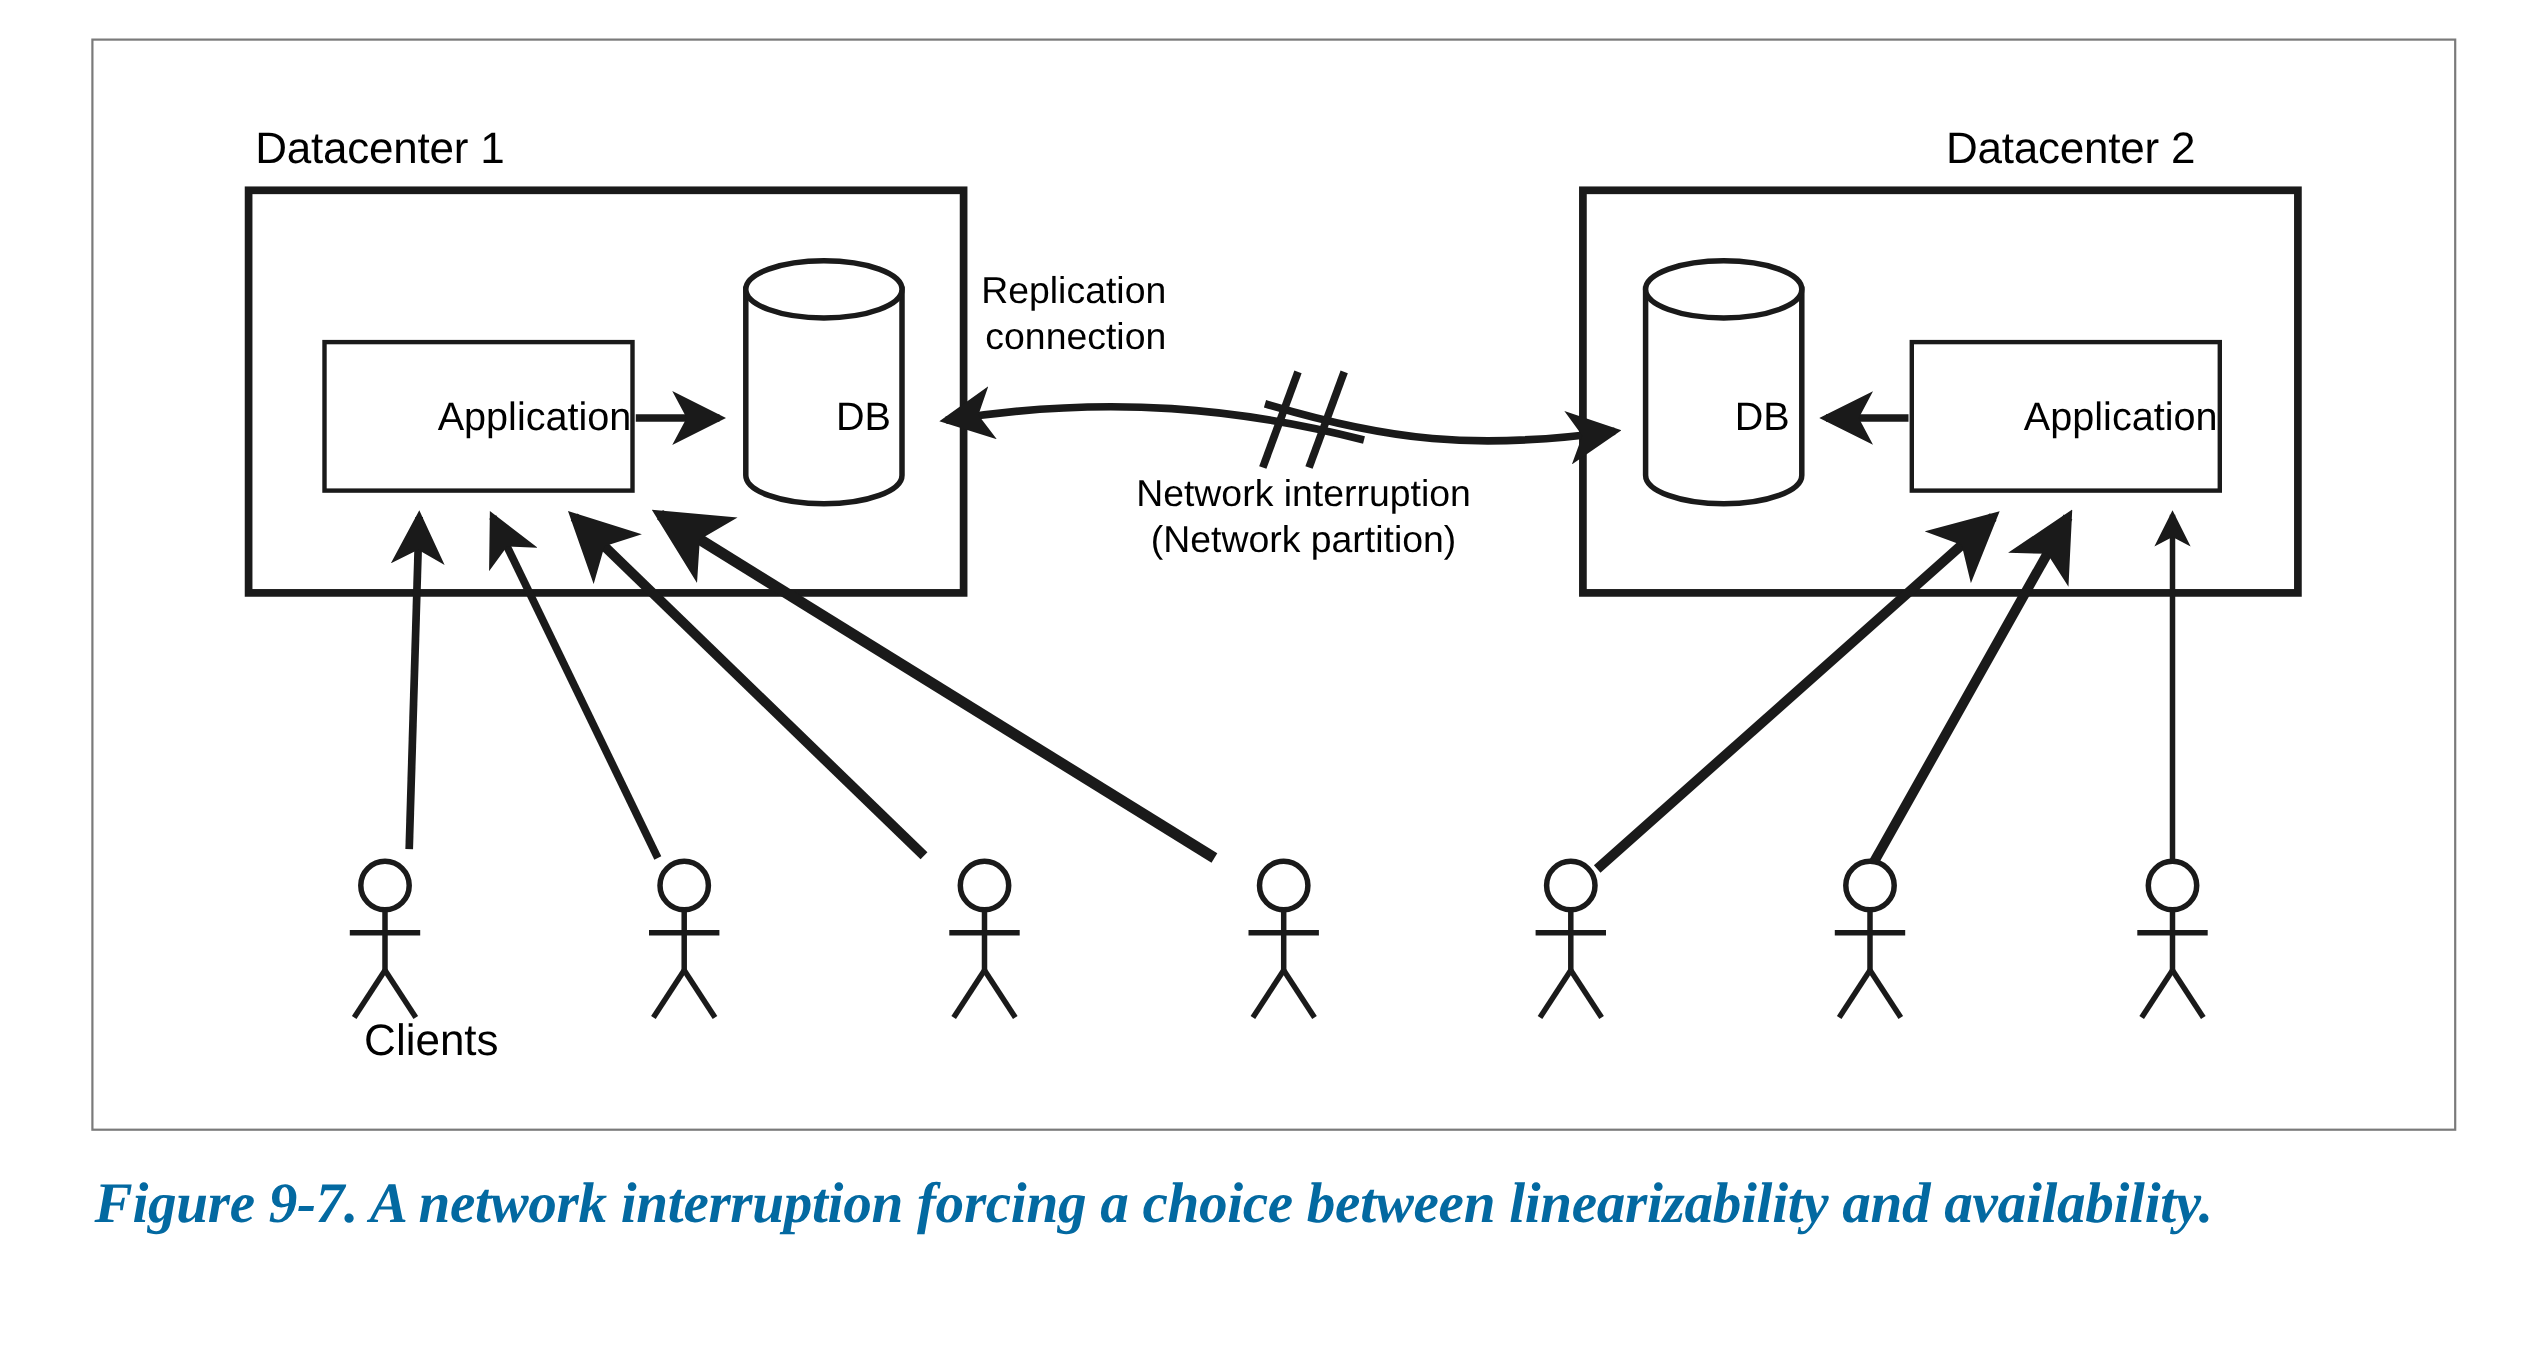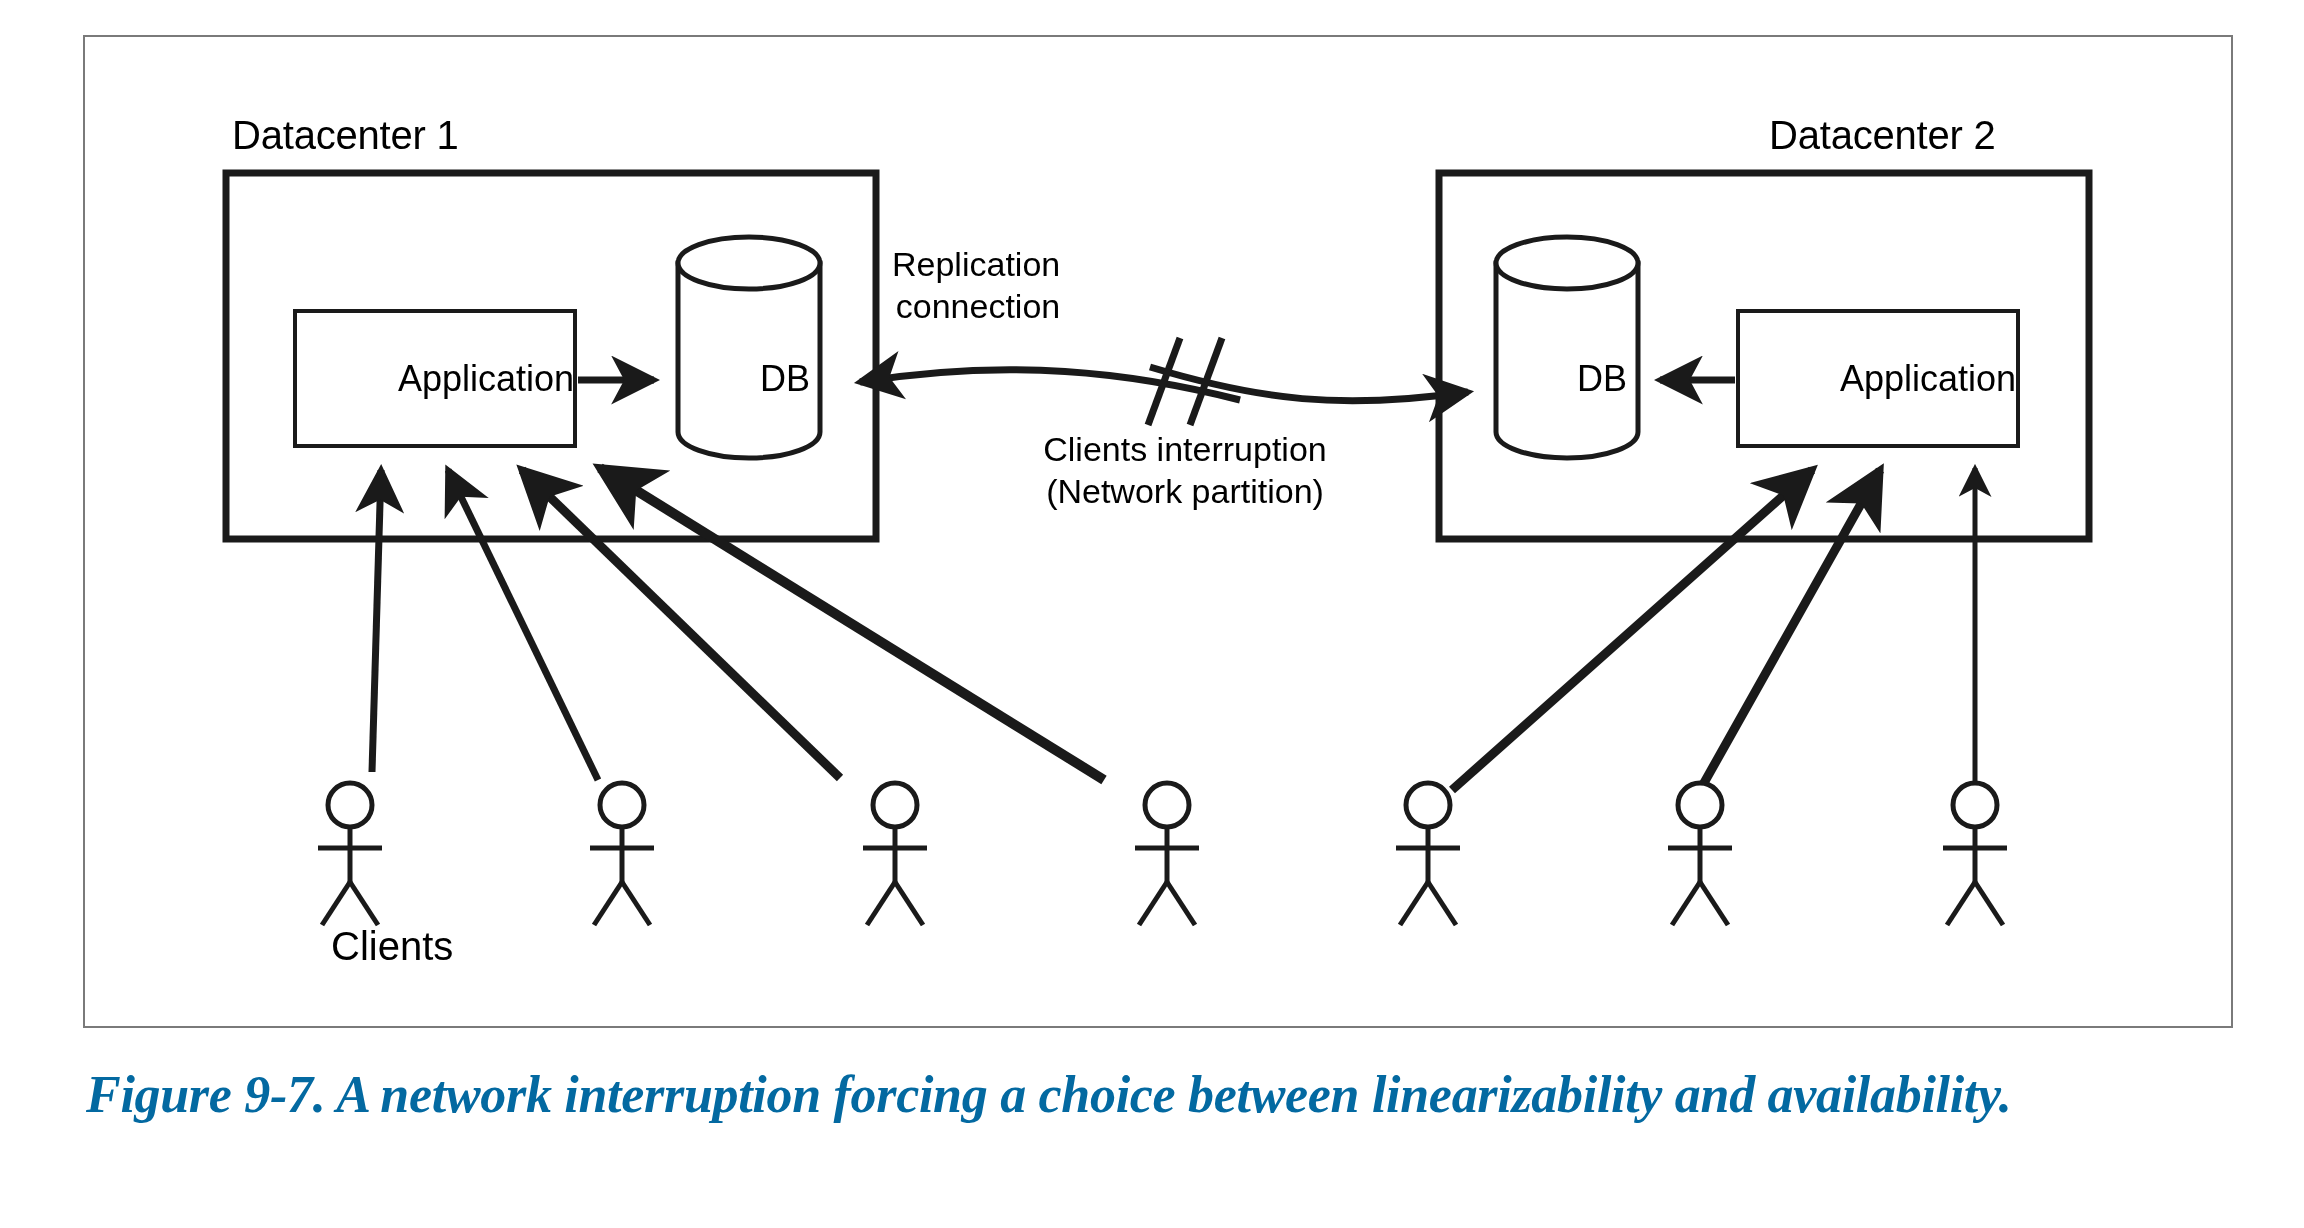--- a/index.html
+++ b/index.html
@@ -224,21 +224,21 @@
   <div class="node-label" id="db2-label">DB</div>
 
   <div class="node-label" id="app2-label">Application</div>
 
   <div class="edge-label" id="replication-label">
     <div>Replication</div>
     <div>connection</div>
   </div>
 
   <div class="edge-label" id="interruption-label">
-    <div>Clients interruption</div>
+    <div>Network interruption</div>
     <div>(Network partition)</div>
   </div>
 
   <div id="clients-label">Clients</div>
 
   <div class="caption">Figure 9-7. A network interruption forcing a choice between linearizability and availability.</div>
 
 </div>
 
 </body></html>

